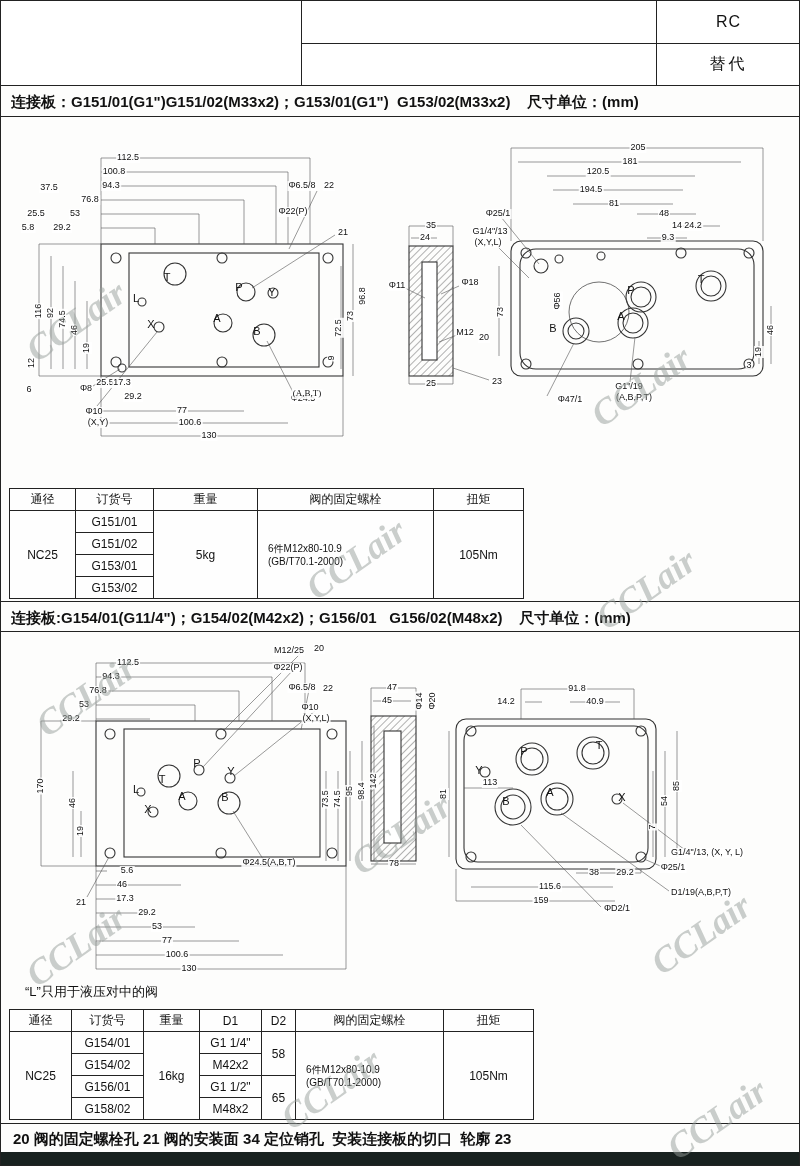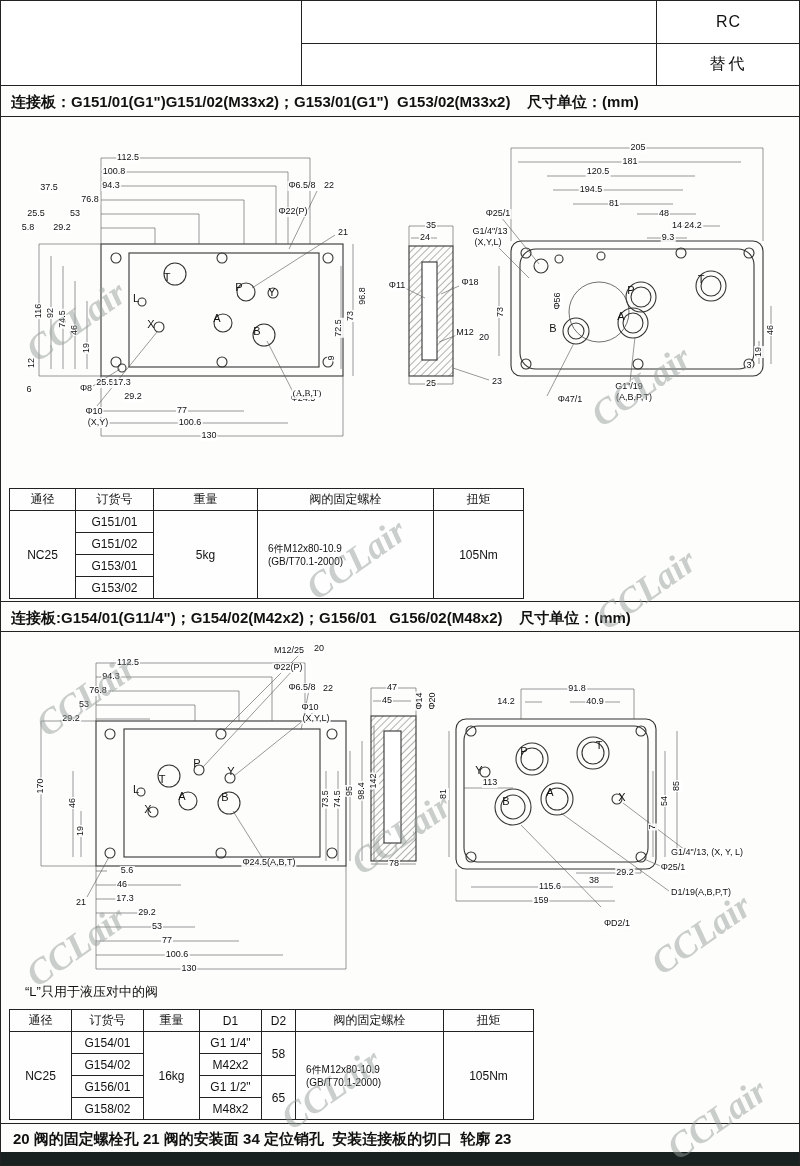--- a/index.html
+++ b/index.html
@@ -448,28 +448,28 @@
       <span class="dim port" style="left: 598px; top: 114px;">T</span>
       <span class="dim port" style="left: 478px; top: 139px;">Y</span>
       <span class="dim port" style="left: 549px; top: 161px;">A</span>
       <span class="dim port" style="left: 505px; top: 170px;">B</span>
       <span class="dim port" style="left: 621px; top: 166px;">X</span>
       <span class="dim" style="left: 489px; top: 152px;">113</span>
       <span class="dim rot" style="left: 443px; top: 163px;">81</span>
       <span class="dim rot" style="left: 676px; top: 155px;">85</span>
       <span class="dim rot" style="left: 664px; top: 170px;">54</span>
       <span class="dim rot" style="left: 652px; top: 196px;">7</span>
-      <span class="dim" style="left: 593px; top: 242px; margin-top: 8px;">38</span>
+      <span class="dim" style="left: 593px; top: 242px;">38</span>
       <span class="dim" style="left: 624px; top: 242px;">29.2</span>
       <span class="dim" style="left: 549px; top: 256px;">115.6</span>
       <span class="dim" style="left: 540px; top: 270px;">159</span>
       <span class="dim" style="left: 706px; top: 222px;">G1/4"/13, (X, Y, L)</span>
       <span class="dim" style="left: 672px; top: 237px;">Φ25/1</span>
       <span class="dim" style="left: 700px; top: 262px;">D1/19(A,B,P,T)</span>
-      <span class="dim" style="left: 616px; top: 278px; margin-top: 15px;">ΦD2/1</span>
+      <span class="dim" style="left: 616px; top: 278px;">ΦD2/1</span>
     </div>
 
   <div class="note" style="left:24px; top:982px">“L”只用于液压对中的阀</div>
 
   <table class="spec" style="left:8px; top:1008px; width:524px">
     <colgroup>
         <col style="width:62px">
         <col style="width:72px">
         <col style="width:56px">
         <col style="width:62px">

